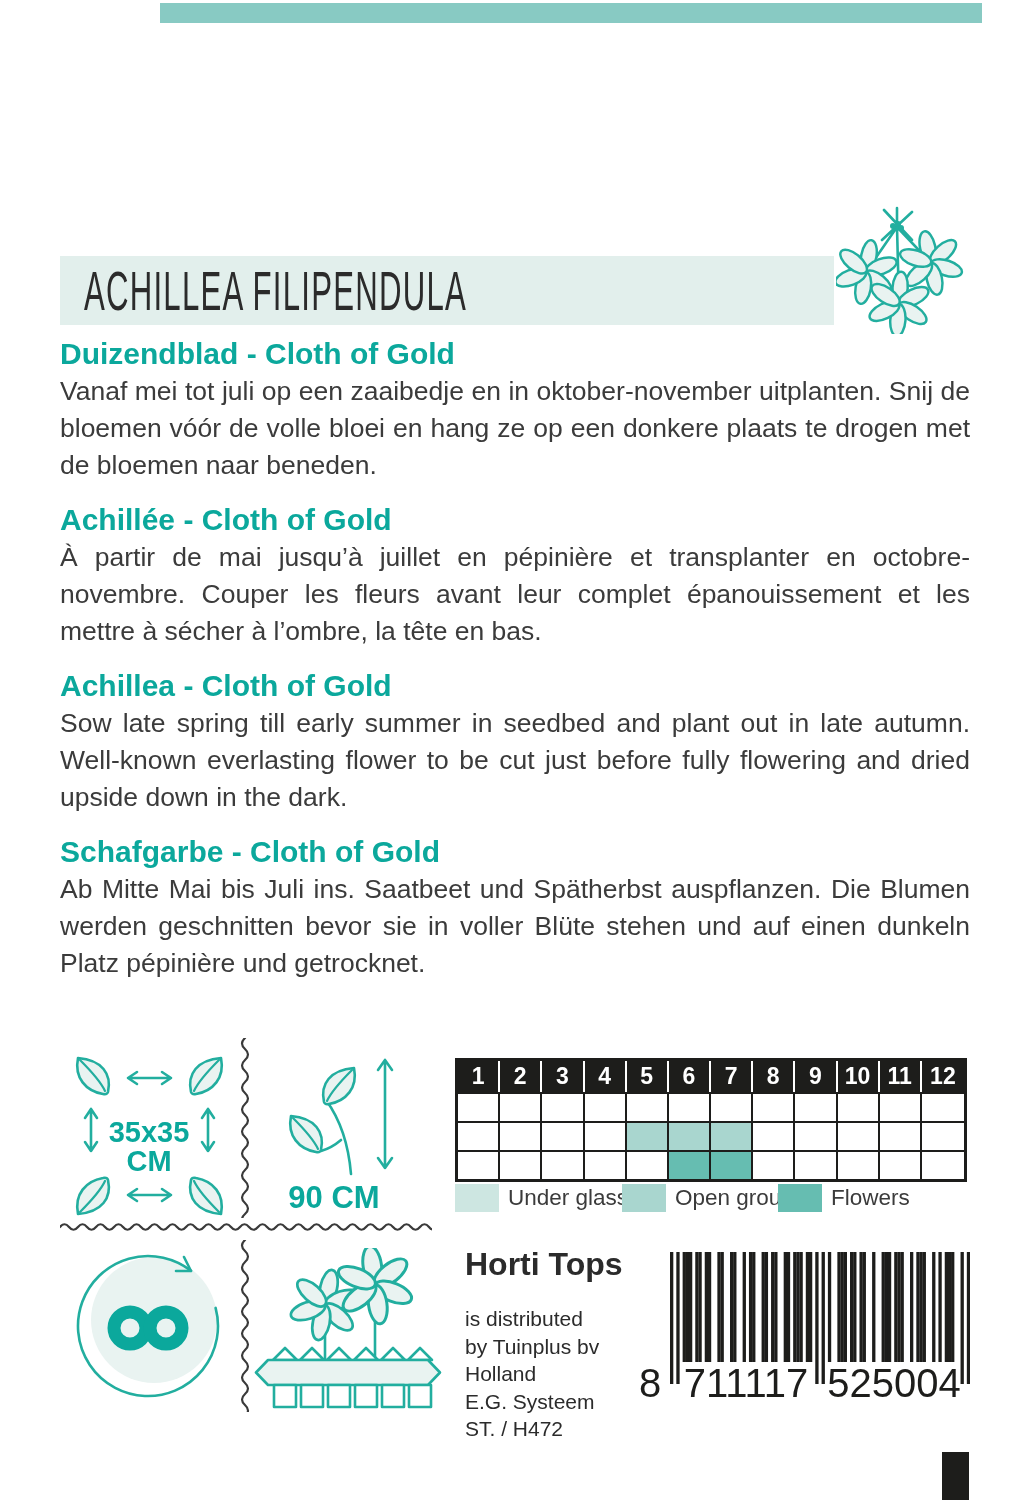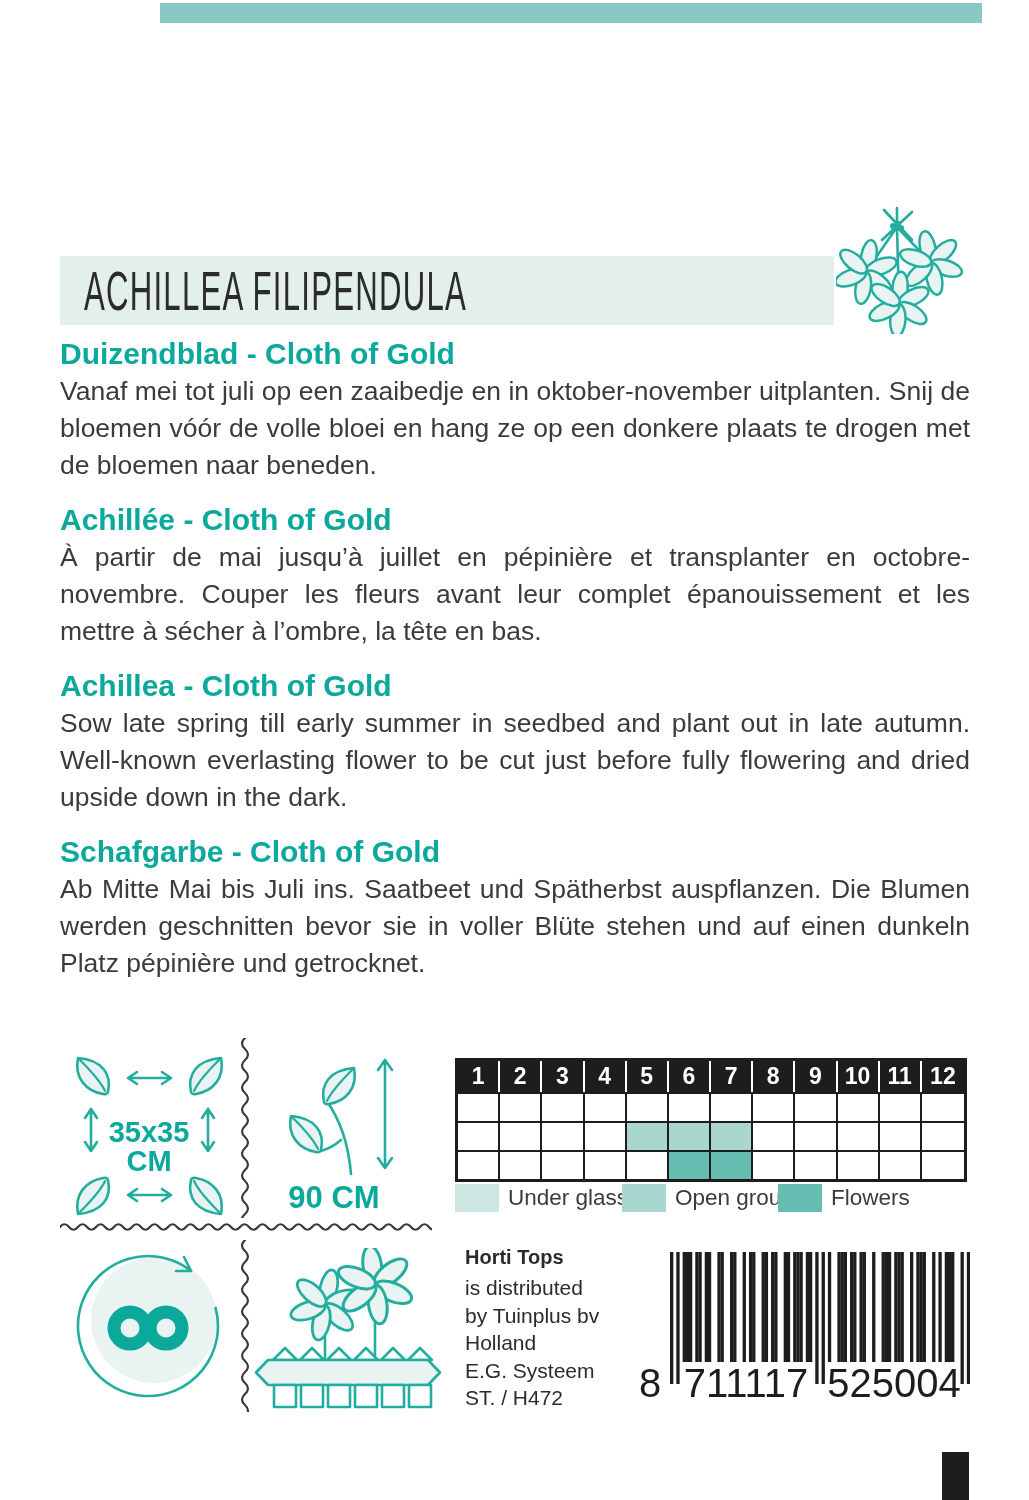--- a/index.html
+++ b/index.html
@@ -52,21 +52,21 @@
   .cal-c { height:29px; border-right:2px solid var(--ink,#1d1d1b); border-top:2px solid var(--ink,#1d1d1b); box-sizing:border-box; }
   .cal > div:nth-child(12n) { border-right:none; }
 
   .legend { position:absolute; left:455px; top:1184px; width:512px; height:30px; }
   .li { position:absolute; top:0; display:flex; align-items:center; }
   .li0 { left:0; } .li1 { left:167px; } .li2 { left:323px; }
   .sw { width:44px; height:28px; display:inline-block; }
   .ll { font-size:22.5px; color:var(--text,#3b3b3b); margin-left:9px; white-space:nowrap; }
 
   .dist { position:absolute; left:465px; top:1246px; width:175px; color:#2b2b2b; }
-  .dist-name { font-size:20px; font-weight:bold; margin-bottom:5px; }
+  .dist-name { font-size:32px; font-weight:bold; margin-bottom:22px; }
   .dist-line { font-size:21px; line-height:27.5px; }
 
   .barcode { position:absolute; left:634px; top:1252px; }
 
   .corner { position:absolute; left:942px; top:1452px; width:27px; height:48px; background:var(--ink,#1d1d1b); }
 </style>
 </head>
 <body>
 
 <div class="page">

